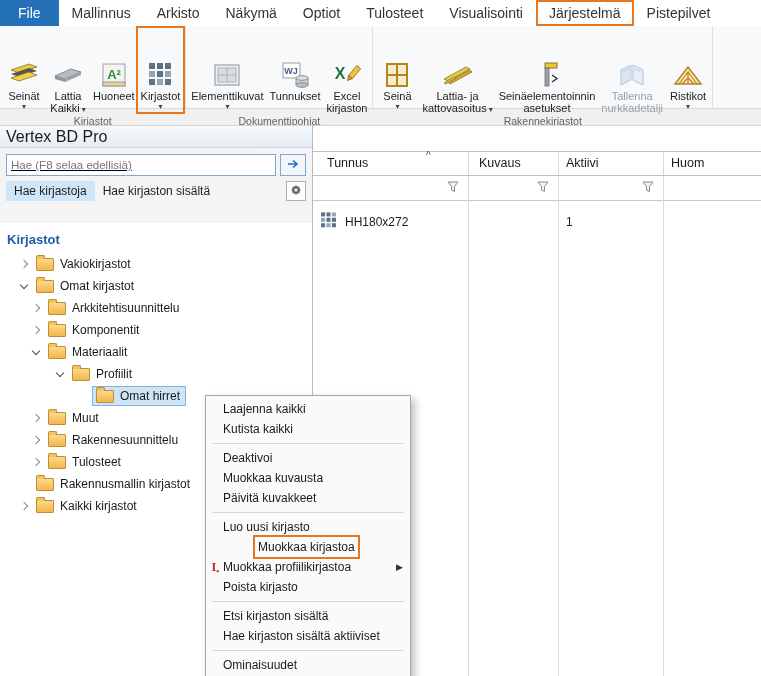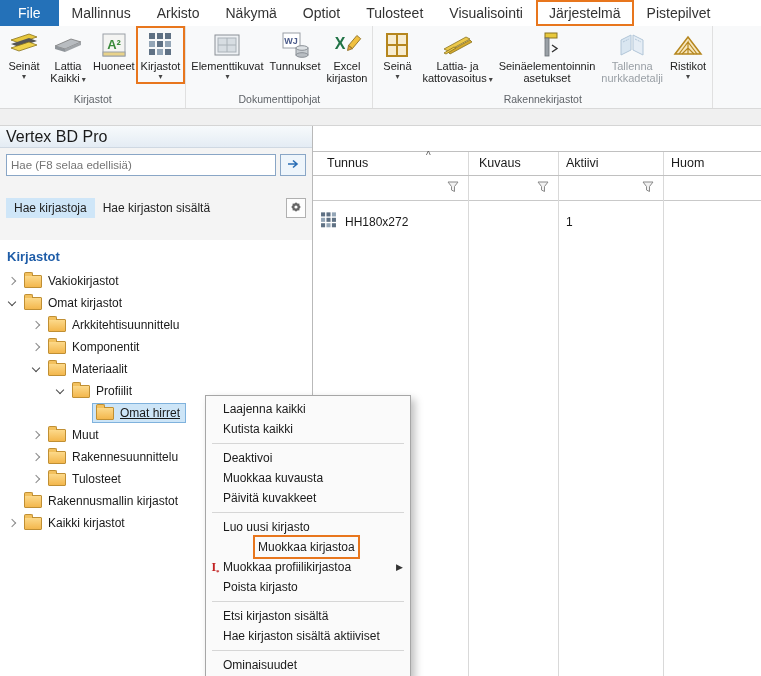--- a/index.html
+++ b/index.html
@@ -10,49 +10,49 @@
   .rtab{display:flex;align-items:center;padding:0 13px;font-size:14px;color:#333;white-space:nowrap;}
   .rtab.file{background:#2471b8;color:#fff;padding:0 18px;}
   .rtab.annotated{outline:2px solid #e8761d;outline-offset:-2px;}
 
   
   .ribbon{position:absolute;top:26px;left:0;right:0;height:82px;background:#f8f9fa;border-bottom:1px solid #d9d9d9;display:flex;}
   .rgroup{display:flex;flex-direction:column;border-right:1px solid #e0e0e0;}
   .rgroup-buttons{flex:1;display:flex;align-items:flex-start;padding:2px 2px 0;}
   .rgroup-label{text-align:center;font-size:10.5px;color:#5f6368;padding:0 8px 3px;}
   .rbtn{display:flex;flex-direction:column;align-items:center;padding:2px 3px 1px;min-width:38px;}
-  .rbtn .icon{height:30px;display:flex;align-items:center;justify-content:center;}
+  .rbtn .icon{height:30px;display:flex;align-items:center;justify-content:center;margin-top:30px;}
   .rbtn .lbl{font-size:11px;line-height:12px;color:#222;text-align:center;white-space:nowrap;}
   .rbtn.disabled .lbl{color:#9aa0a6;}
   .darr{font-size:8px;color:#444;line-height:9px;}
   .darr.inline{display:inline;margin-left:2px;}
   .rbtn.annotated{outline:2px solid #e8761d;outline-offset:0px;}
 
   
   .main{position:absolute;top:125px;left:0;right:0;bottom:0;display:flex;background:#fff;border-top:1px solid #d5d5d5;}
   .left{width:312px;border-right:1px solid #b9b9b9;display:flex;flex-direction:column;background:#f4f4f4;}
   .ptitle{height:21px;line-height:21px;background:linear-gradient(#f7fafc,#e4ecf4);border-bottom:1px solid #cfd8e2;font-size:16px;padding-left:6px;color:#1a1a1a;}
-  .search-row{display:flex;gap:4px;margin:6px 6px 22px;}
+  .search-row{display:flex;gap:4px;margin:6px 6px 5px;text-decoration:underline;}
   .search-input{flex:1;height:20px;border:1px solid #89a6c6;font-size:11.5px;padding:0 4px;background:#fff;font-family:inherit;color:#555;}
   .go-btn{width:26px;height:22px;border:1px solid #89a6c6;background:#eef5fb;display:flex;align-items:center;justify-content:center;padding:0;}
   .ptabs{display:flex;align-items:center;margin:0 6px 22px;}
   .ptab{font-size:12px;padding:3px 8px;color:#222;}
   .ptab.active{background:#cfe6f8;}
   .gear-btn{margin-left:auto;width:20px;height:20px;border:1px solid #b0b0b0;background:#fdfdfd;display:flex;align-items:center;justify-content:center;padding:0;}
 
   
   .tree{flex:1;background:#fff;padding-top:2px;overflow:hidden;}
   .tree-heading{font-size:13px;font-weight:bold;color:#1f5da8;padding:7px 0 6px 7px;}
   .trow{height:22px;display:flex;align-items:center;padding-left:4px;}
   .texp{width:16px;display:flex;justify-content:center;flex:none;}
   .chev{width:5px;height:5px;border-right:1.3px solid #8a8a8a;border-bottom:1.3px solid #8a8a8a;transform:rotate(-45deg);}
   .chev.exp{border-color:#4a4a4a;transform:rotate(45deg);margin-top:-2px;}
   .titem{display:flex;align-items:center;gap:6px;padding:1px 5px 2px 3px;font-size:12px;color:#1a1a1a;border:1px solid transparent;}
-  .titem.selected{background:#cde5f7;border:1px solid #7fb2dd;text-decoration:underline;}
-  .ind1{padding-left:4px;} .ind2{padding-left:28px;} .ind3{padding-left:52px;} .ind4{padding-left:76px;}
+  .titem.selected{background:#cde5f7;border:1px solid #7fb2dd;}
+  .ind1{padding-left:16px;} .ind2{padding-left:28px;} .ind3{padding-left:52px;} .ind4{padding-left:76px;}
   .folder{position:relative;width:16px;height:11px;background:linear-gradient(#fcd98a,#f3b74d);border:1px solid #c08f33;border-radius:1px;margin-top:2px;flex:none;}
   .folder::before{content:"";position:absolute;left:-1px;top:-4px;width:7px;height:3px;background:#f3c15e;border:1px solid #c08f33;border-bottom:none;border-radius:2px 2px 0 0;}
 
   
   .right{flex:1;position:relative;background:#fff;}
   .rtable{position:absolute;top:25px;left:0;right:0;bottom:0;border-top:1px solid #c0c0c0;}
   .col-line{position:absolute;top:0;bottom:0;width:0;border-left:1px solid #d9d9d9;}
   .thead{display:flex;height:23px;border-bottom:1px solid #c0c0c0;position:relative;}
   .th{font-size:12.5px;color:#1a1a1a;padding-top:4px;position:relative;box-sizing:border-box;}
   .c0{width:155px;} .c1{width:90px;} .c2{width:105px;} .c3{flex:1;}

